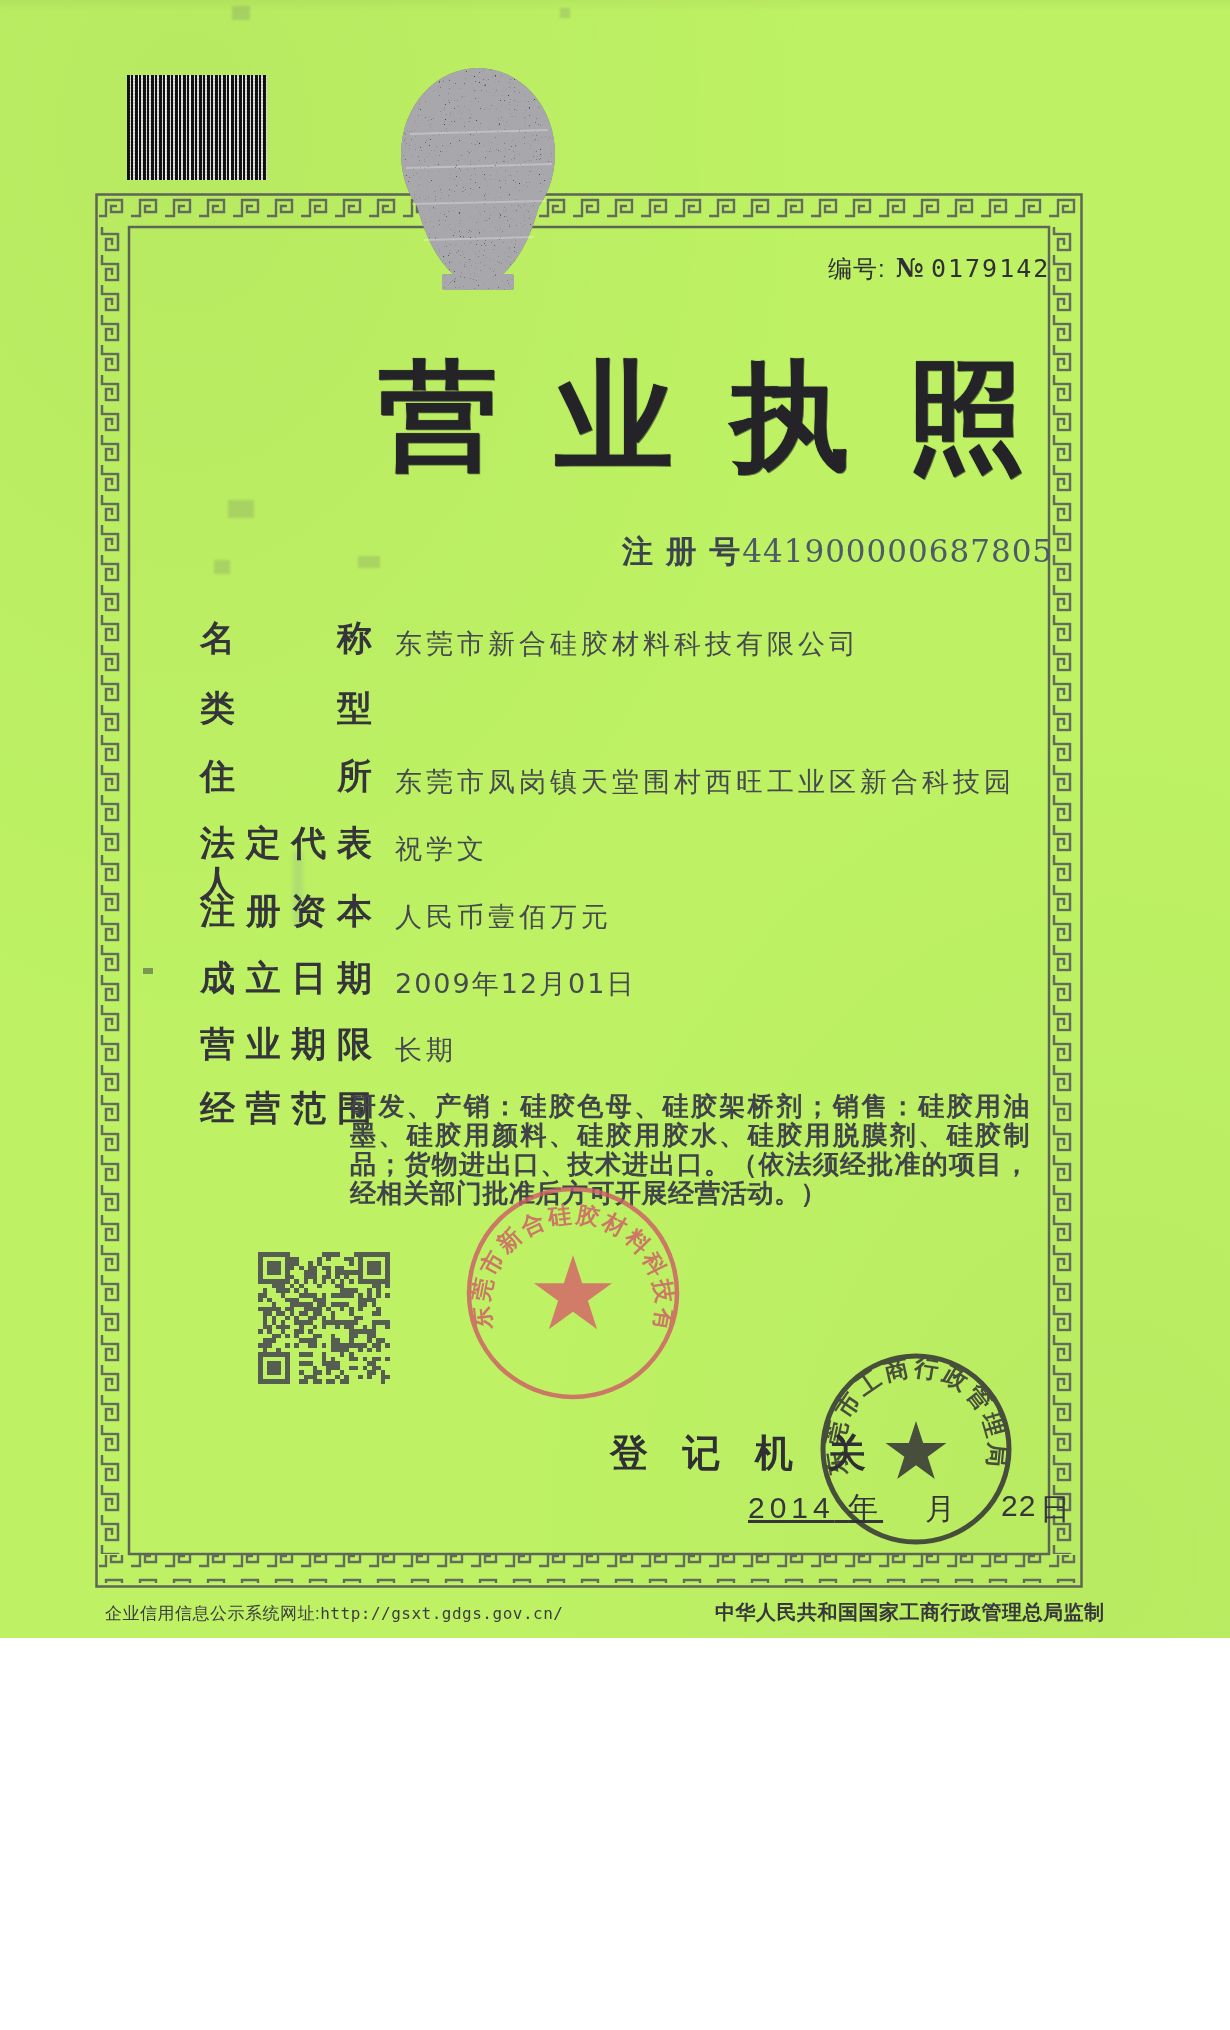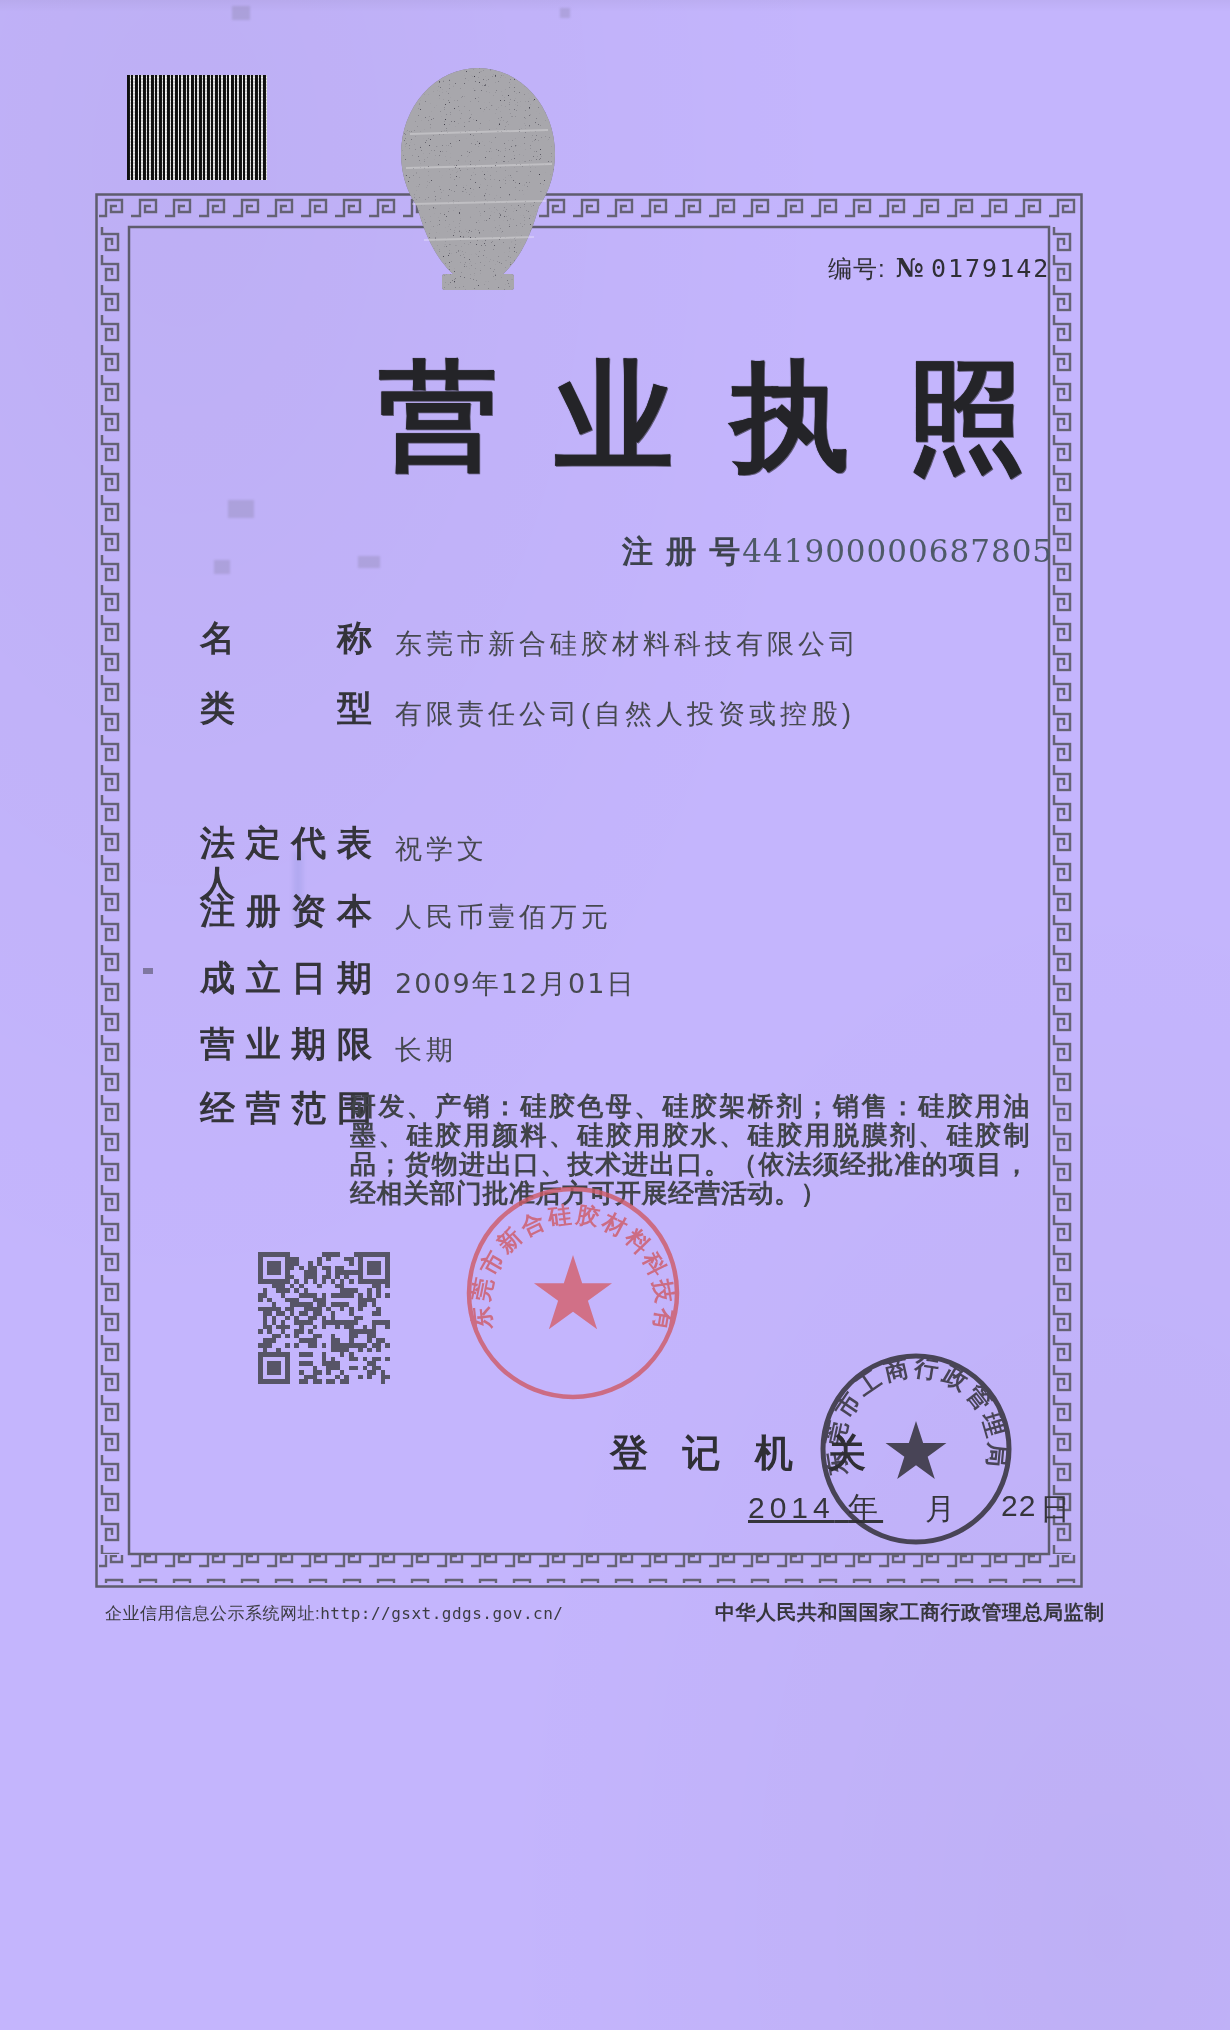--- a/index.html
+++ b/index.html
@@ -1,18 +1,18 @@
 <!DOCTYPE html>
 <html><head>
 <meta charset="utf-8">
 <style>
   html,body{margin:0;padding:0;background:#ffffff;}
   .page{
-    position:relative;width:1230px;height:2030px;overflow:hidden;
-    background:#c4b5fd;
+    position:relative;width:1230px;height:1638px;overflow:hidden;
+    background:#bef264;
     font-family:"Liberation Sans","DejaVu Sans",sans-serif;
     color:#3a3a40;
   }
   .page::before{
     content:"";position:absolute;inset:0;pointer-events:none;
     background:
       radial-gradient(ellipse at 15% 8%, rgba(0,0,0,0.035), transparent 45%),
       radial-gradient(ellipse at 90% 95%, rgba(0,0,0,0.03), transparent 40%),
       linear-gradient(180deg, rgba(0,0,0,0.04), transparent 12px);
   }
@@ -169,21 +169,24 @@
     <span class="rlabel">注 册 号</span>
     <span class="rvalue">441900000687805</span>
   </div>
 
   <div class="row" style="top:618px">
     <div class="lbl">名称</div>
     <div class="val">东莞市新合硅胶材料科技有限公司</div>
   </div>
   <div class="row" style="top:688px">
     <div class="lbl">类型</div>
-    <div class="val">有限责任公司(自然人投资或控股)</div>
+  </div>
+  <div class="row" style="top:756px">
+    <div class="lbl">住所</div>
+    <div class="val">东莞市凤岗镇天堂围村西旺工业区新合科技园</div>
   </div>
   <div class="row" style="top:823px">
     <div class="lbl">法定代表人</div>
     <div class="val">祝学文</div>
   </div>
   <div class="row" style="top:891px">
     <div class="lbl">注册资本</div>
     <div class="val">人民币壹佰万元</div>
   </div>
   <div class="row" style="top:958px">

